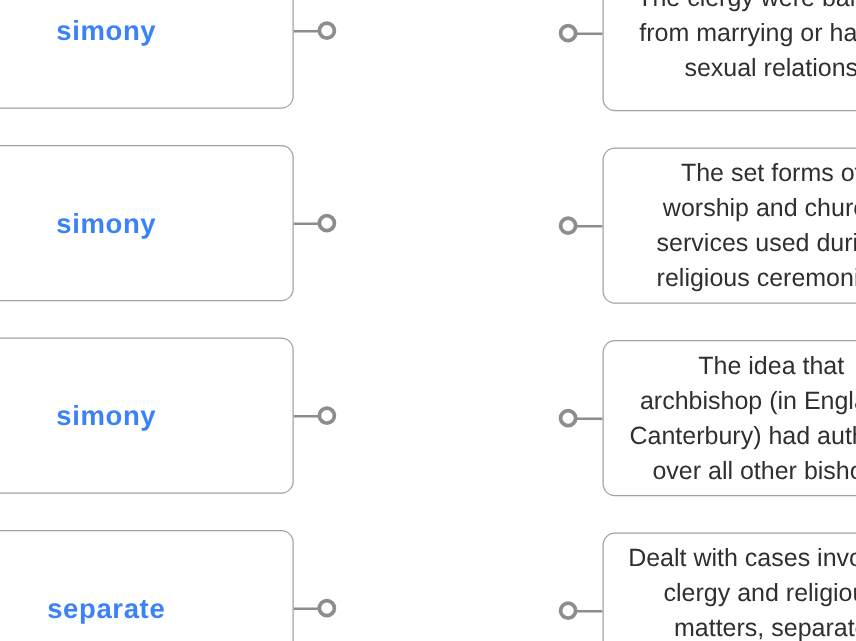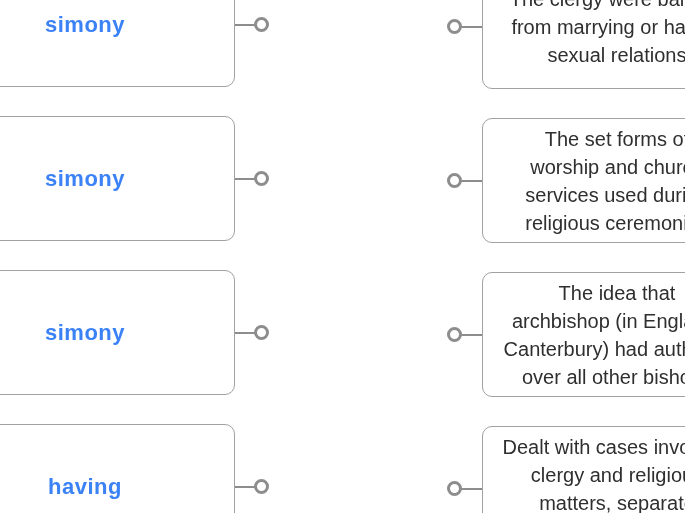--- a/index.html
+++ b/index.html
@@ -103,21 +103,21 @@
   <div class="node" style="left:447px; top:327px"></div>
   <div class="hline" style="left:461px; top:333.5px; width:21px"></div>
   <div class="card def-card" style="top:272px">
     <span class="def-text">The idea that
 archbishop (in England,
 Canterbury) had authority
 over all other bishops</span>
   </div>
 
   <div class="card term-card" style="top:424px">
-    <span class="term-label">having</span>
+    <span class="term-label">separate</span>
   </div>
   <div class="hline" style="left:235px; top:485.5px"></div>
   <div class="node" style="left:254px; top:479px"></div>
   <div class="node" style="left:447px; top:481px"></div>
   <div class="hline" style="left:461px; top:487.5px; width:21px"></div>
   <div class="card def-card" style="top:426px">
     <span class="def-text">Dealt with cases involving
 clergy and religious
 matters, separate
 from the royal courts</span>

